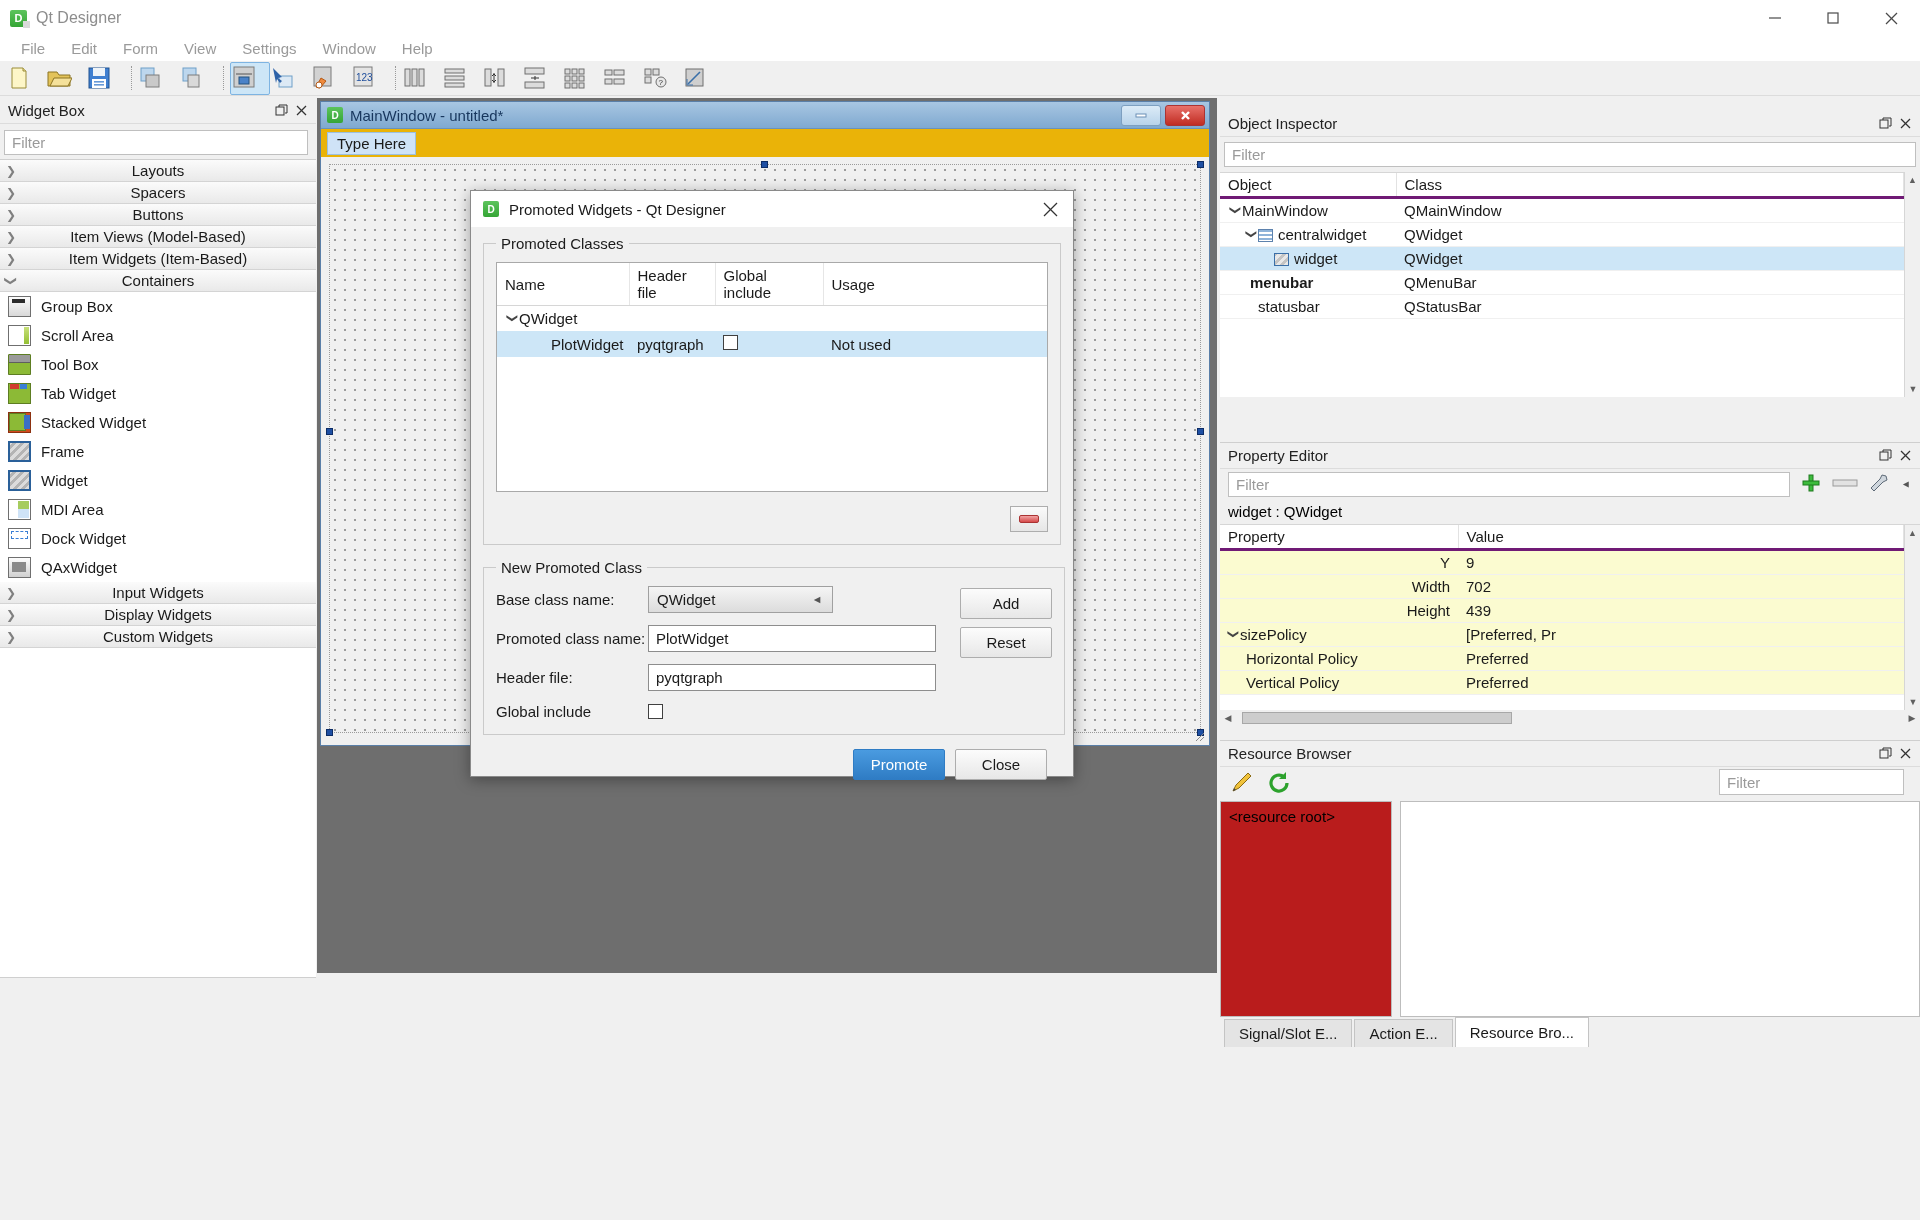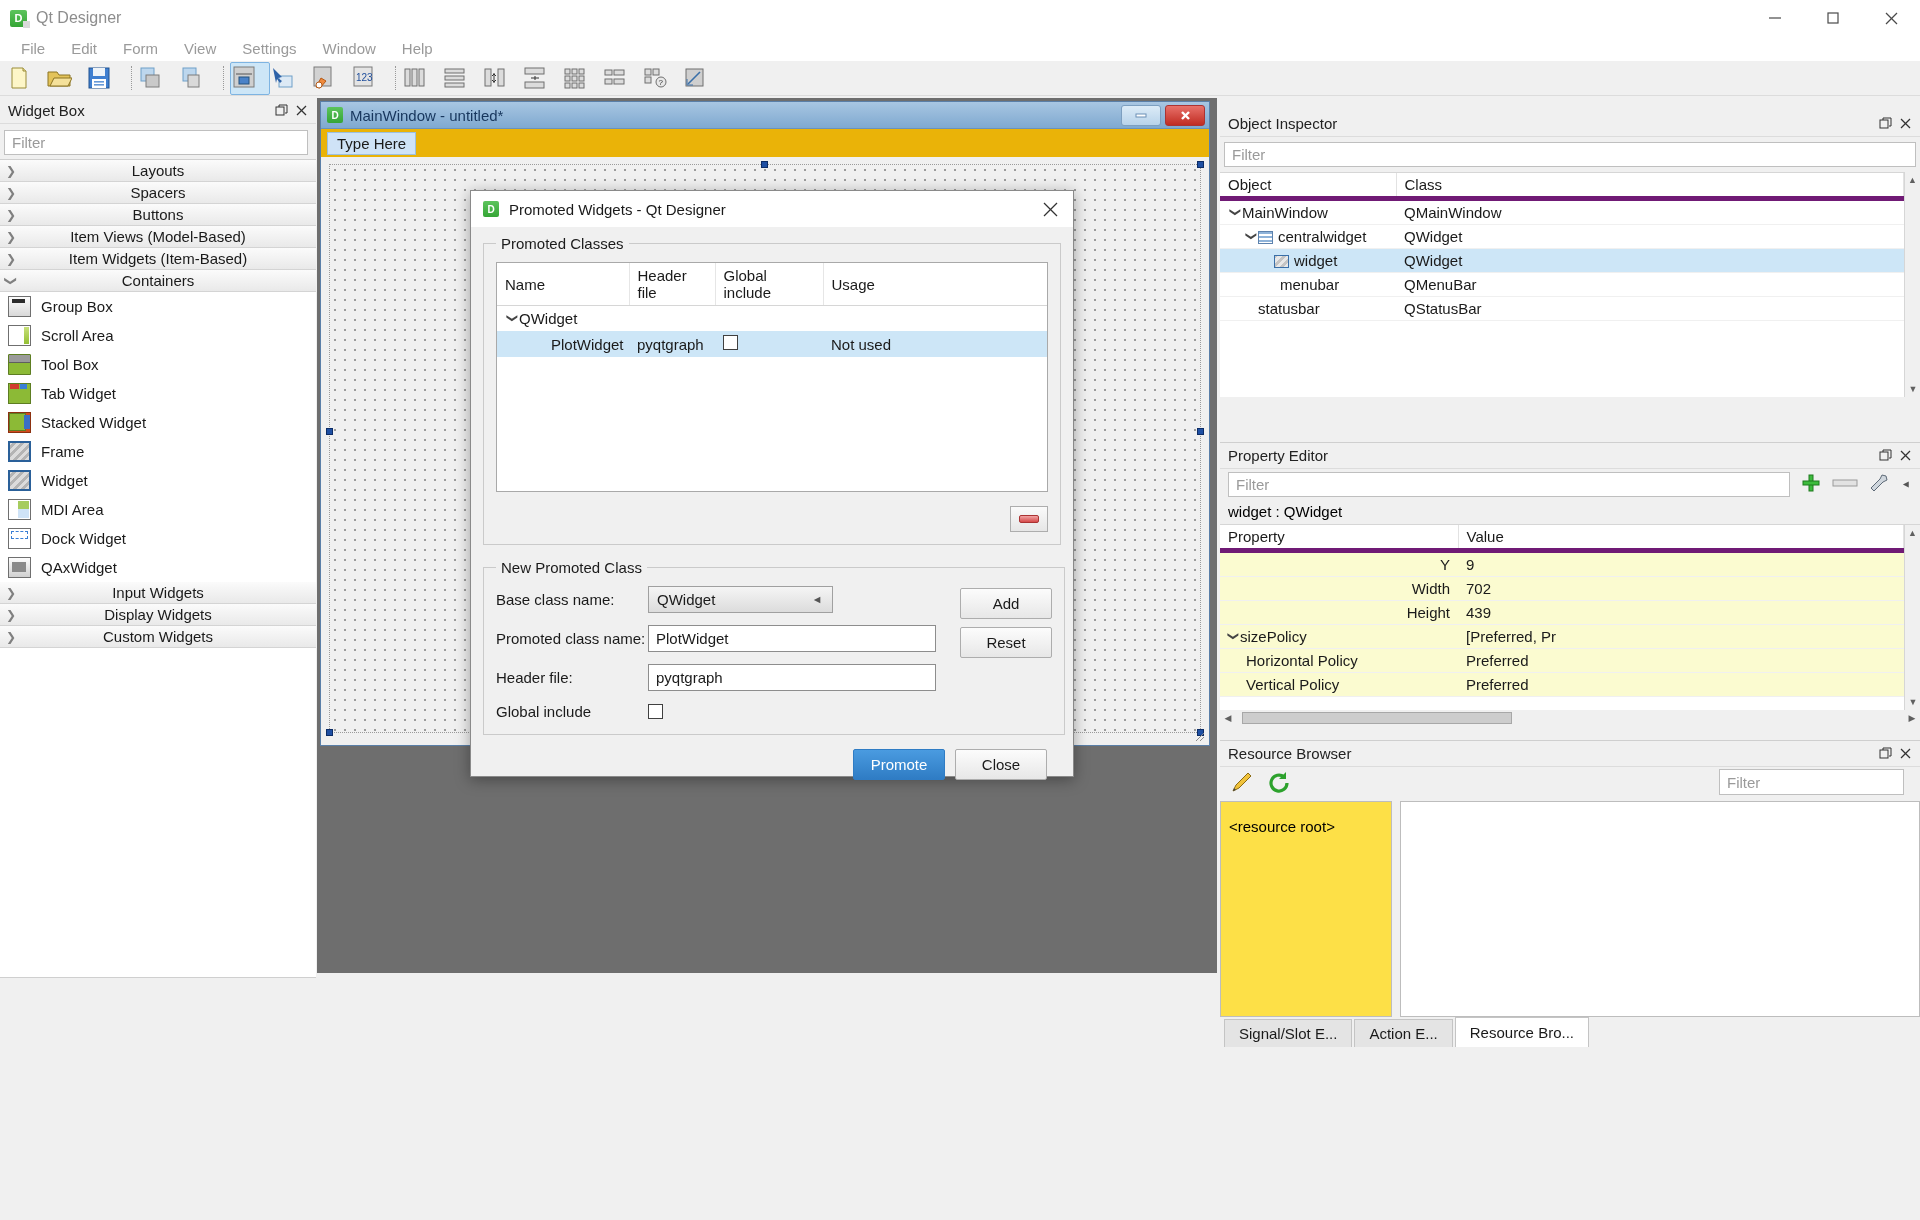--- a/index.html
+++ b/index.html
@@ -161,21 +161,21 @@
   .rightcol { position:absolute; left:1220px; top:111px; width:700px; height:1122px; background:#f0f0f0; }
   .panel { background:#f0f0f0; }
   .pfilter {
     margin:5px 4px; height:25px; background:#fff; border:1px solid #bfbfbf;
     display:flex; align-items:center; padding-left:7px; color:#9a9a9a; font-size:15px;
   }
 
   table.grid { width:100%; border-collapse:collapse; background:#fff; table-layout:fixed; }
   table.grid th {
     font-weight:normal; text-align:left; font-size:15px; color:#1a1a1a;
-    padding:3px 8px; background:#fff; border-bottom:5px solid #701a75;
+    padding:3px 8px; background:#fff; border-bottom:3px solid #701a75;
     border-right:1px solid #e2e2e2;
   }
   table.grid td {
     font-size:15px; color:#1a1a1a; padding:3px 8px;
     border-bottom:1px solid #f0f0f0; white-space:nowrap; overflow:hidden;
   }
   tr.sel td { background:#cde6f7; }
 
   .tw-arrow { display:inline-block; width:14px; color:#444; font-size:11px; }
   .oi-ico { display:inline-block; width:15px;height:13px; vertical-align:-2px; margin-right:5px; }
@@ -188,21 +188,21 @@
   .prop-name.sub { padding-left:26px; text-align:left; }
   .prop-val { background:#fbfbd0; color:#6f6f6f; }
 
   .scrollbar-v { width:16px; background:#f0f0f0; border-left:1px solid #d6d6d6; position:relative; }
   .sb-arrow { height:16px; display:flex; align-items:center; justify-content:center; color:#606060; font-size:9px; background:#f0f0f0;}
   .scrollbar-h { height:16px; background:#f0f0f0; display:flex; align-items:center; }
   .sb-thumb-h { height:12px; background:#cdcdcd; border:1px solid #a8a8a8; }
 
   .rb-toolbar { height:34px; display:flex; align-items:center; gap:10px; padding:0 10px; }
   .rb-body { display:flex; height:216px; }
-  .rb-tree { flex:0 0 172px; background:#fde047; border:1px solid #bdbdbd; padding:16px 8px; font-size:15px; }
+  .rb-tree { flex:0 0 172px; background:#b91c1c; border:1px solid #bdbdbd; padding:6px 8px; font-size:15px; }
   .rb-right { flex:1; display:flex; flex-direction:column; }
   .rb-filter { height:26px; margin:0 0 4px 8px; background:#fff; border:1px solid #bfbfbf;
                display:flex;align-items:center;padding-left:7px;color:#9a9a9a;font-size:15px;}
   .rb-panel { flex:1; background:#fff; border:1px solid #bdbdbd; margin-left:8px; }
 
   .bottom-tabs { display:flex; height:30px; align-items:flex-end; padding-left:4px; }
   .btab {
     height:28px; padding:0 14px; display:flex; align-items:center;
     font-size:15px; color:#1a1a1a; background:#e4e4e4;
     border:1px solid #c4c4c4; border-bottom:none; margin-right:2px;
@@ -619,21 +619,21 @@
             </tr>
             <tr>
               <td style="padding-left:24px;"><span class="tw-arrow" style="display: inline-block; transform: rotate(90deg);">❯</span><span class="oi-ico menubar-i"></span><span>centralwidget</span></td>
               <td>QWidget</td>
             </tr>
             <tr class="sel">
               <td style="padding-left:54px;"><span class="oi-ico widget-i"></span><span>widget</span></td>
               <td>QWidget</td>
             </tr>
             <tr>
-              <td style="padding-left:60px;"><span>menubar</span></td>
+              <td style="padding-left:30px;font-weight:bold;"><span>menubar</span></td>
               <td>QMenuBar</td>
             </tr>
             <tr>
               <td style="padding-left:38px;"><span>statusbar</span></td>
               <td>QStatusBar</td>
             </tr>
           </tbody>
             </table>
         </div>
         <div class="scrollbar-v">

